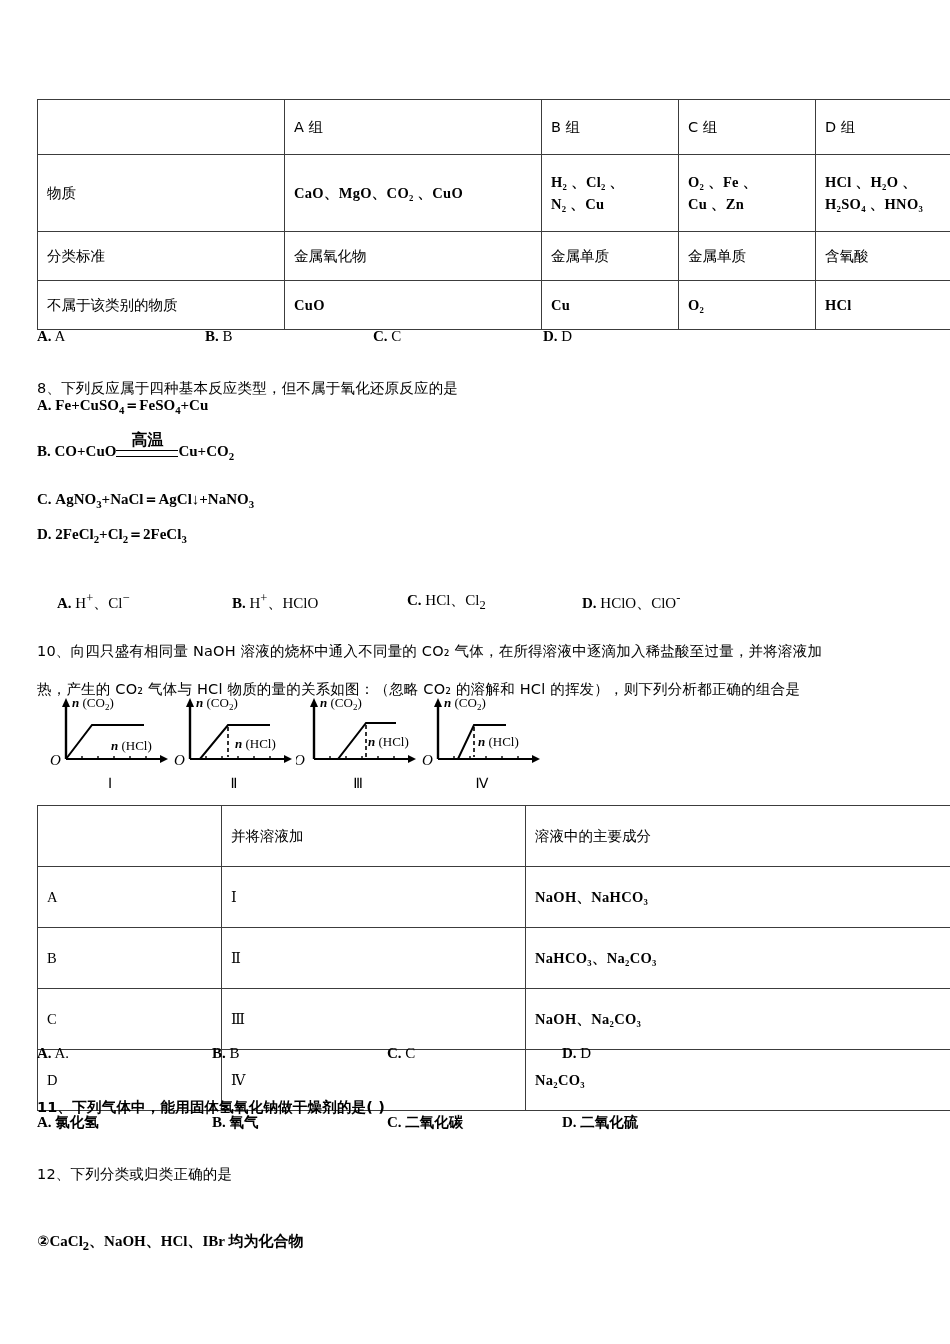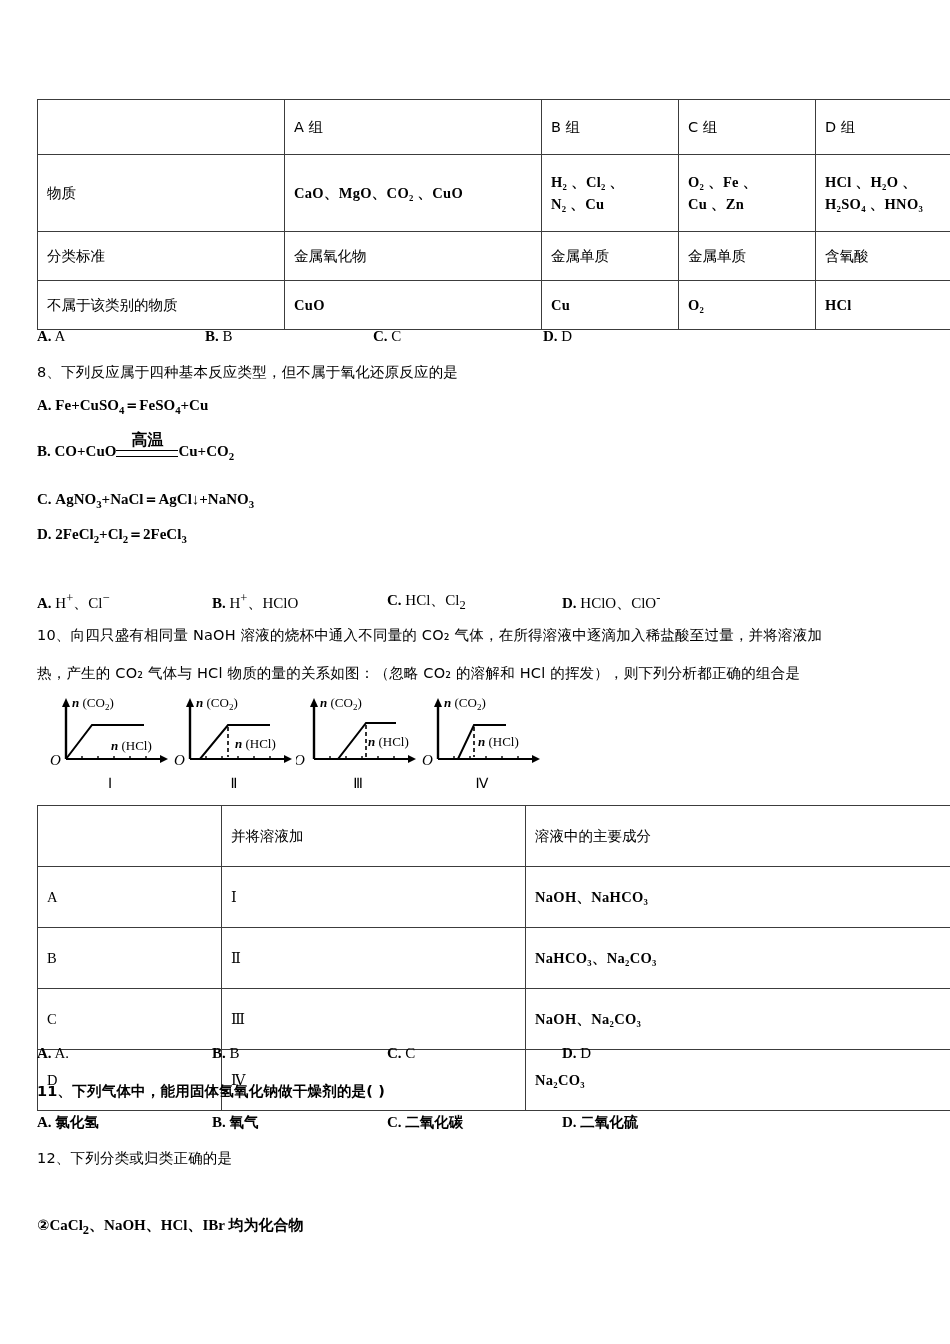--- a/index.html
+++ b/index.html
@@ -60,20 +60,21 @@
   #table-graphmatch td.c1 { width: 285px; }
   #table-graphmatch td.c2 { width: 408px; }
   #table-graphmatch tr td { height: 48px; }
 
   
   .line {
     position: absolute;
     font-size: 15px;
     line-height: 1.5;
     white-space: nowrap;
+    margin-top: 16px;
   }
   .qstem {
     font-family: "DejaVu Sans", "Liberation Sans", sans-serif;
     font-size: 14.5px;
     letter-spacing: .2px;
   }
   .optrow {
     position: absolute;
     width: 876px;
     left: 37px;
@@ -219,21 +220,21 @@
     <span class="f">AgNO<sub>3</sub>+NaCl＝AgCl↓+NaNO<sub>3</sub></span>
   </div>
 
   <div class="eq" style="left:37px; top:525px;">
     <span class="lbl">D.</span>
     <span class="f">2FeCl<sub>2</sub>+Cl<sub>2</sub>＝2FeCl<sub>3</sub></span>
   </div>
 
 
   <div class="optrow" style="top:591px;">
-    <span class="opt" style="width:175px;">
+    <span class="opt" style="width:175px;margin-left:20px;">
       <span class="lbl">A.</span>
       <span class="f">H<sup>+</sup>、Cl<sup>−</sup></span>
     </span>
     <span class="opt" style="width:175px;">
       <span class="lbl">B.</span>
       <span class="f">H<sup>+</sup>、HClO</span>
     </span>
     <span class="opt" style="width:175px;">
       <span class="lbl">C.</span>
       <span class="f">HCl、Cl<sub>2</sub></span>

